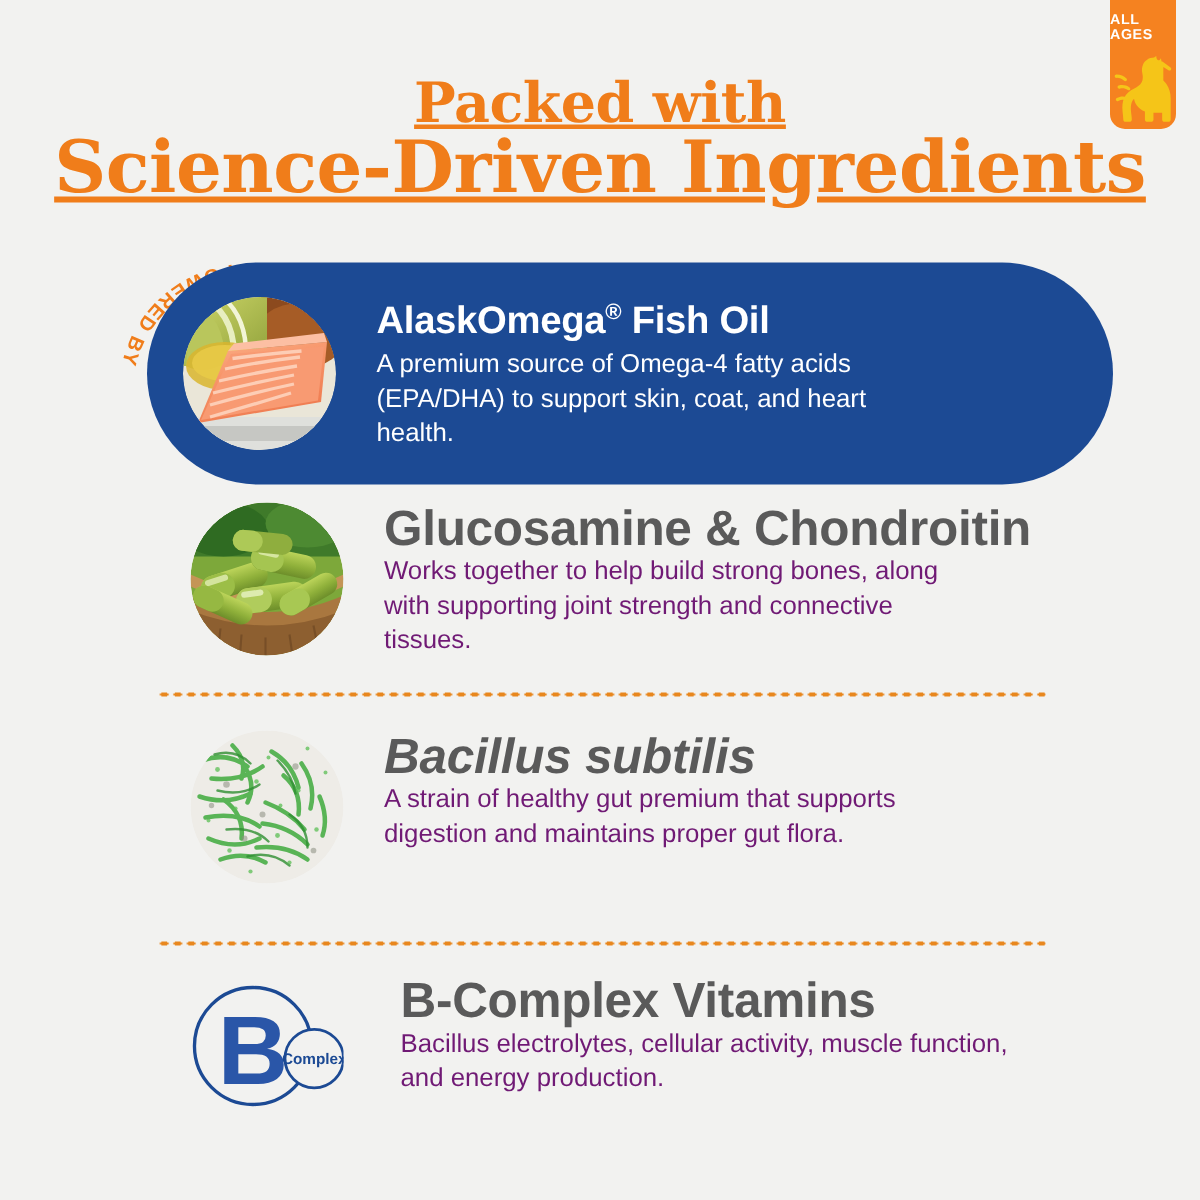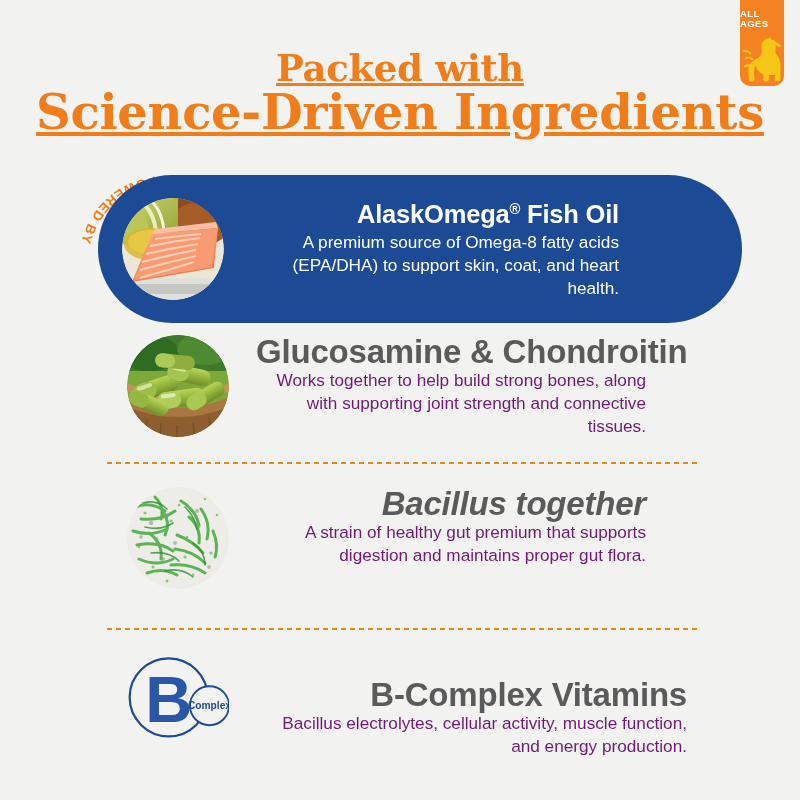--- a/index.html
+++ b/index.html
@@ -71,21 +71,21 @@
   }
 
   .thumb{
     width:102px;height:102px;border-radius:50%;
     flex:0 0 102px;
     overflow:hidden;position:relative;
     margin-left:24px;
   }
   .card:not(.featured) .thumb{margin-left:22px;}
 
-  .body{margin-left:27px;padding-top:2px;text-align:right;}
+  .body{margin-left:27px;padding-top:2px;}
   .card.featured .body{margin-left:27px;padding-top:0;}
 
   .title{
     font-size:33px;font-weight:bold;color:#5a5a5a;
     line-height:30px;margin:0 0 2px 0;
     letter-spacing:-0.2px;
   }
   .card.featured .title{color:#ffffff;font-size:25.5px;}
   .title.italic{font-style:italic;}
 
@@ -176,21 +176,21 @@
           <path d="M24 56 q26 -6 52 -10"></path>
           <path d="M28 48 q24 -5 50 -8"></path>
           <path d="M33 41 q22 -3 46 -5"></path>
         </g>
         <path d="M30 36 L96 30 L94 24 L34 31 Z" fill="#fcbfa3"></path>
       </g>
     </svg>
   </div>
   <div class="body">
     <h3 class="title"><span>AlaskOmega</span><sup class="reg">®</sup><span> Fish Oil</span></h3>
-    <p class="desc">A premium source of Omega-8 fatty acids (EPA/DHA) to support skin, coat, and heart health.</p>
+    <p class="desc">A premium source of Omega-4 fatty acids (EPA/DHA) to support skin, coat, and heart health.</p>
   </div>
 </div>
 
 <div class="card" style="top:335px;">
   <div class="thumb">
     <svg class="art" viewBox="0 0 102 102" preserveAspectRatio="xMidYMid slice">
       <defs>
         <clipPath id="cl2">
             <circle cx="51" cy="51" r="51"></circle>
           </clipPath>
@@ -314,33 +314,33 @@
             <circle cx="48" cy="56" r="2"></circle>
             <circle cx="70" cy="24" r="2.1"></circle>
           <circle cx="36" cy="72" r="2"></circle>
             <circle cx="82" cy="80" r="1.9"></circle>
             <circle cx="14" cy="50" r="1.8"></circle>
         </g>
       </g>
     </svg>
   </div>
   <div class="body">
-    <h3 class="title italic">Bacillus together</h3>
+    <h3 class="title italic">Bacillus subtilis</h3>
     <p class="desc">A strain of healthy gut premium that supports digestion and maintains proper gut flora.</p>
   </div>
 </div>
 
 <div class="divider" style="top:627px;"></div>
 
 <div class="card" style="top:650px;">
   <div class="thumb" style="overflow:visible;">
     <svg class="art" viewBox="0 0 112 102" preserveAspectRatio="xMidYMid meet" style="left:-2px;">
       <circle cx="47" cy="51" r="42" fill="none" stroke="#1c4a94" stroke-width="2.4"></circle>
       <text x="47" y="78" text-anchor="middle" font-family="'Liberation Sans', sans-serif" font-weight="bold" font-size="70" fill="#2a56a8">B</text>
       <circle cx="91" cy="60" r="21" fill="#f2f2f0" stroke="#1c4a94" stroke-width="2"></circle>
       <text x="91" y="64" text-anchor="middle" font-family="'Liberation Sans', sans-serif" font-weight="bold" font-size="11" fill="#1c4a94">Complex</text>
     </svg>
   </div>
-  <div class="body" style="margin-left:38px;margin-top:28px;">
+  <div class="body" style="margin-left:38px;">
     <h3 class="title">B-Complex Vitamins</h3>
     <p class="desc" style="max-width:420px;">Bacillus electrolytes, cellular activity, muscle function, and energy production.</p>
   </div>
 </div>
 
 </body></html>

